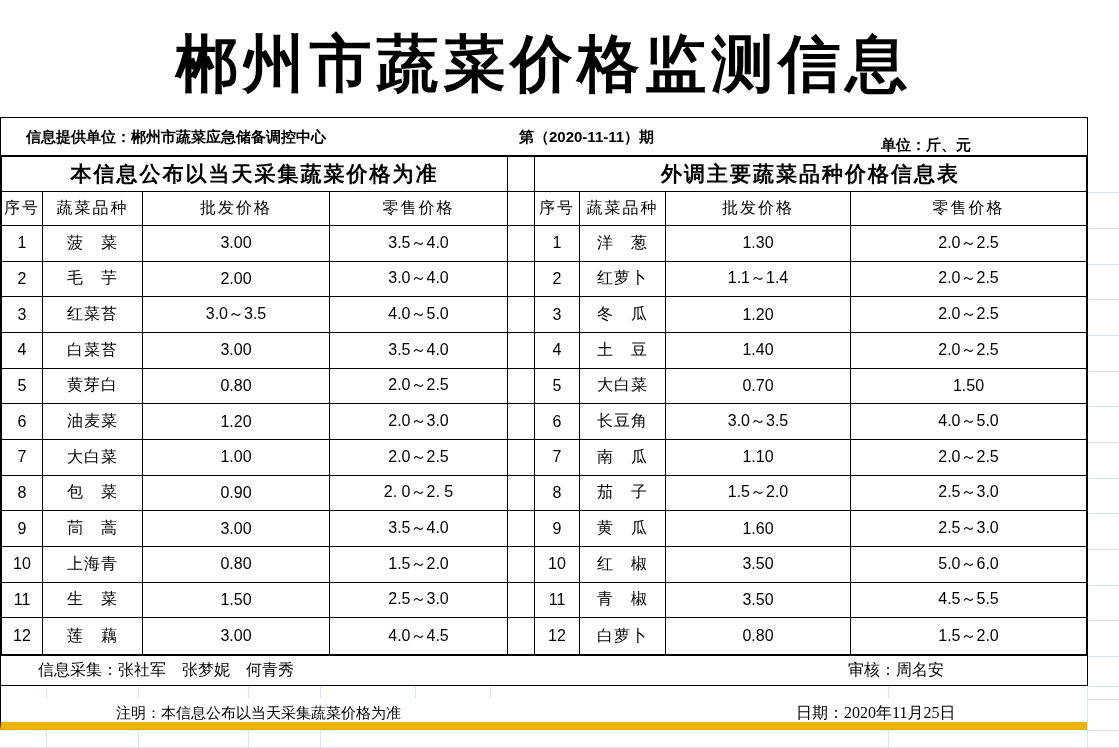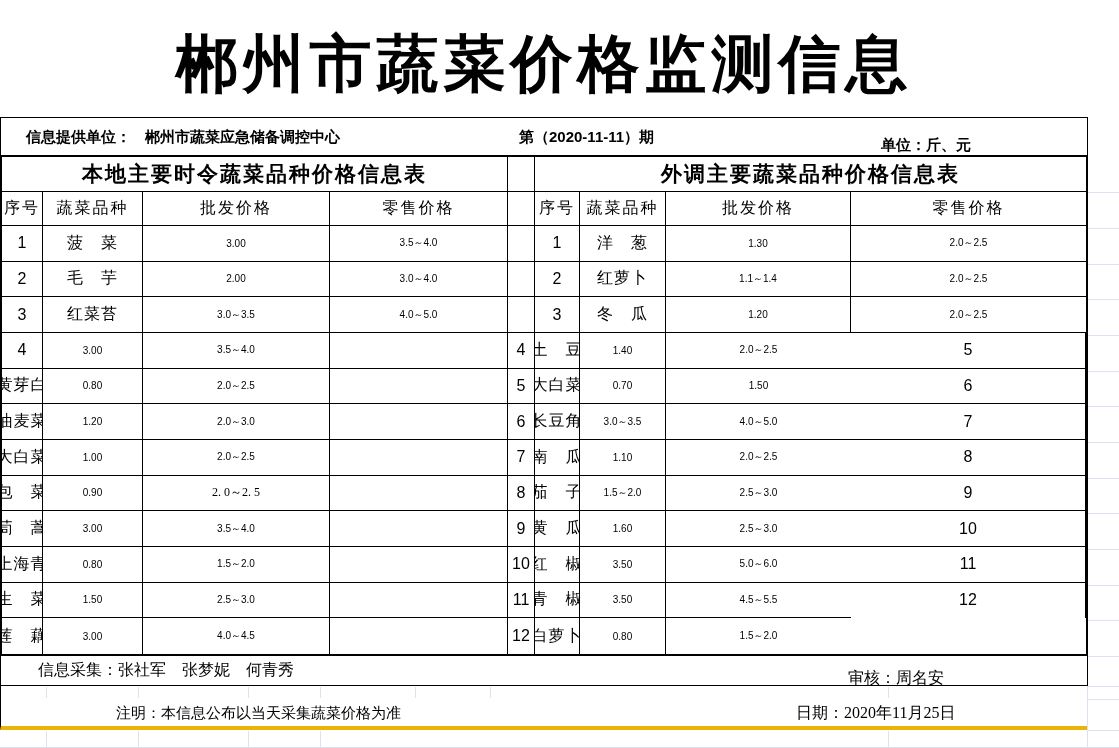--- a/index.html
+++ b/index.html
@@ -14,55 +14,55 @@
     font-family:"Liberation Serif","DejaVu Serif",serif;
     font-size:62px;font-weight:900;letter-spacing:5px;white-space:nowrap;
   }
   
   .info-bar{
     position:absolute;left:0;top:117px;width:1088px;height:38px;box-sizing:border-box;
     border-top:1px solid #000;border-left:1.5px solid #000;border-right:1.5px solid #000;
     font-size:15px;font-weight:bold;padding-left:20px;
   }
   .info-provider{position:absolute;left:25px;top:0;height:38px;display:flex;align-items:center;}
-  .info-provider .val{margin-left:14px;}
+  .info-provider .val{}
   .info-issue{position:absolute;left:518px;top:0;height:38px;display:flex;align-items:center;}
   .info-unit{position:absolute;left:880px;top:8px;height:38px;display:flex;align-items:center;}
   
   .tables-grid{
     position:absolute;left:0;top:155px;width:1088px;height:501px;box-sizing:border-box;
     border:2px solid #000;
     display:grid;
     grid-template-columns:41px 100px 187px 178px 27px 45px 86px 185px 235px;
     grid-template-rows:35px 34px repeat(12, 35.66px);
   }
   .c{
     display:flex;align-items:center;justify-content:center;
     border-right:1.4px solid #000;border-bottom:1.4px solid #000;
     font-size:16px;overflow:hidden;white-space:nowrap;
   }
   .c.last-col{border-right:none;}
   .c.last-row{border-bottom:none;}
   .c.tbl-title{grid-column:span 4;font-size:21px;font-weight:bold;letter-spacing:2px;}
   .c.hdr{letter-spacing:2px;}
   .c.name{letter-spacing:1px;}
-  .c.price{font-size:10px;}
-  .c.serif{font-family:Liberation Serif, serif;font-size:12px;}
+  .c.price{font-size:16px;}
+  .c.serif{font-family:Liberation Sans, sans-serif;font-size:16px;}
   
   .collect-row{
     position:absolute;left:0;top:656px;width:1088px;height:30px;box-sizing:border-box;
     border-left:1.5px solid #000;border-right:1.5px solid #000;border-bottom:1px solid #000;
     font-size:16px;
   }
   .collectors{position:absolute;left:37px;top:0;height:29px;display:flex;align-items:center;}
-  .reviewer{position:absolute;left:847px;top:8px;height:29px;display:flex;align-items:center;}
+  .reviewer{position:absolute;left:847px;top:0;height:29px;display:flex;align-items:center;}
   .gap-row{position:absolute;left:0;top:686px;width:1088px;height:13px;box-sizing:border-box;border-left:1.5px solid #000;}
   .note-row{
     position:absolute;left:0;top:699px;width:1088px;height:31px;box-sizing:border-box;
-    border-left:1.5px solid #000;border-bottom:4px solid #eab308;font-size:15px;
+    border-left:1.5px solid #000;border-bottom:8px solid #eab308;font-size:15px;
   }
   .note{position:absolute;left:115px;top:0;height:29px;display:flex;align-items:center;}
   .date{position:absolute;left:795px;top:0;height:29px;display:flex;align-items:center;
         font-family:"Liberation Serif","DejaVu Serif",serif;font-size:16px;}
   
   .gl-h{position:absolute;height:1px;background:#dbe3f0;}
   .gl-v{position:absolute;width:1px;background:#dbe3f0;}
 </style>
 </head>
 <body>
@@ -74,21 +74,21 @@
   <div class="info-bar">
     <div class="info-provider">
       <span>信息提供单位：</span>
       <span class="val">郴州市蔬菜应急储备调控中心</span>
     </div>
     <div class="info-issue">第（2020-11-11）期</div>
     <div class="info-unit">单位：斤、元</div>
   </div>
 
   <div class="tables-grid" id="tables-grid">
-      <div class="c tbl-title" style="grid-column: span 4;">本地主要时令蔬菜品种价格信息表</div>
+      <div class="c tbl-title" style="grid-column: span 4;">本信息公布以当天采集蔬菜价格为准</div>
       <div class="c spacer"></div>
       <div class="c tbl-title last-col" style="grid-column: span 4;">外调主要蔬菜品种价格信息表</div>
       <div class="c hdr">序号</div>
       <div class="c hdr">蔬菜品种</div>
       <div class="c hdr">批发价格</div>
       <div class="c hdr">零售价格</div>
       <div class="c spacer"></div>
       <div class="c hdr">序号</div>
       <div class="c hdr">蔬菜品种</div>
       <div class="c hdr">批发价格</div>
@@ -114,20 +114,21 @@
       <div class="c no">3</div>
       <div class="c name">红菜苔</div>
       <div class="c price">3.0～3.5</div>
       <div class="c price">4.0～5.0</div>
       <div class="c spacer"></div>
       <div class="c no">3</div>
       <div class="c name">冬　瓜</div>
       <div class="c price">1.20</div>
       <div class="c price last-col">2.0～2.5</div>
       <div class="c no">4</div>
+      <div class="c name">白菜苔</div>
       <div class="c price">3.00</div>
       <div class="c price">3.5～4.0</div>
       <div class="c spacer"></div>
       <div class="c no">4</div>
       <div class="c name">土　豆</div>
       <div class="c price">1.40</div>
       <div class="c price last-col">2.0～2.5</div>
       <div class="c no">5</div>
       <div class="c name">黄芽白</div>
       <div class="c price">0.80</div>

